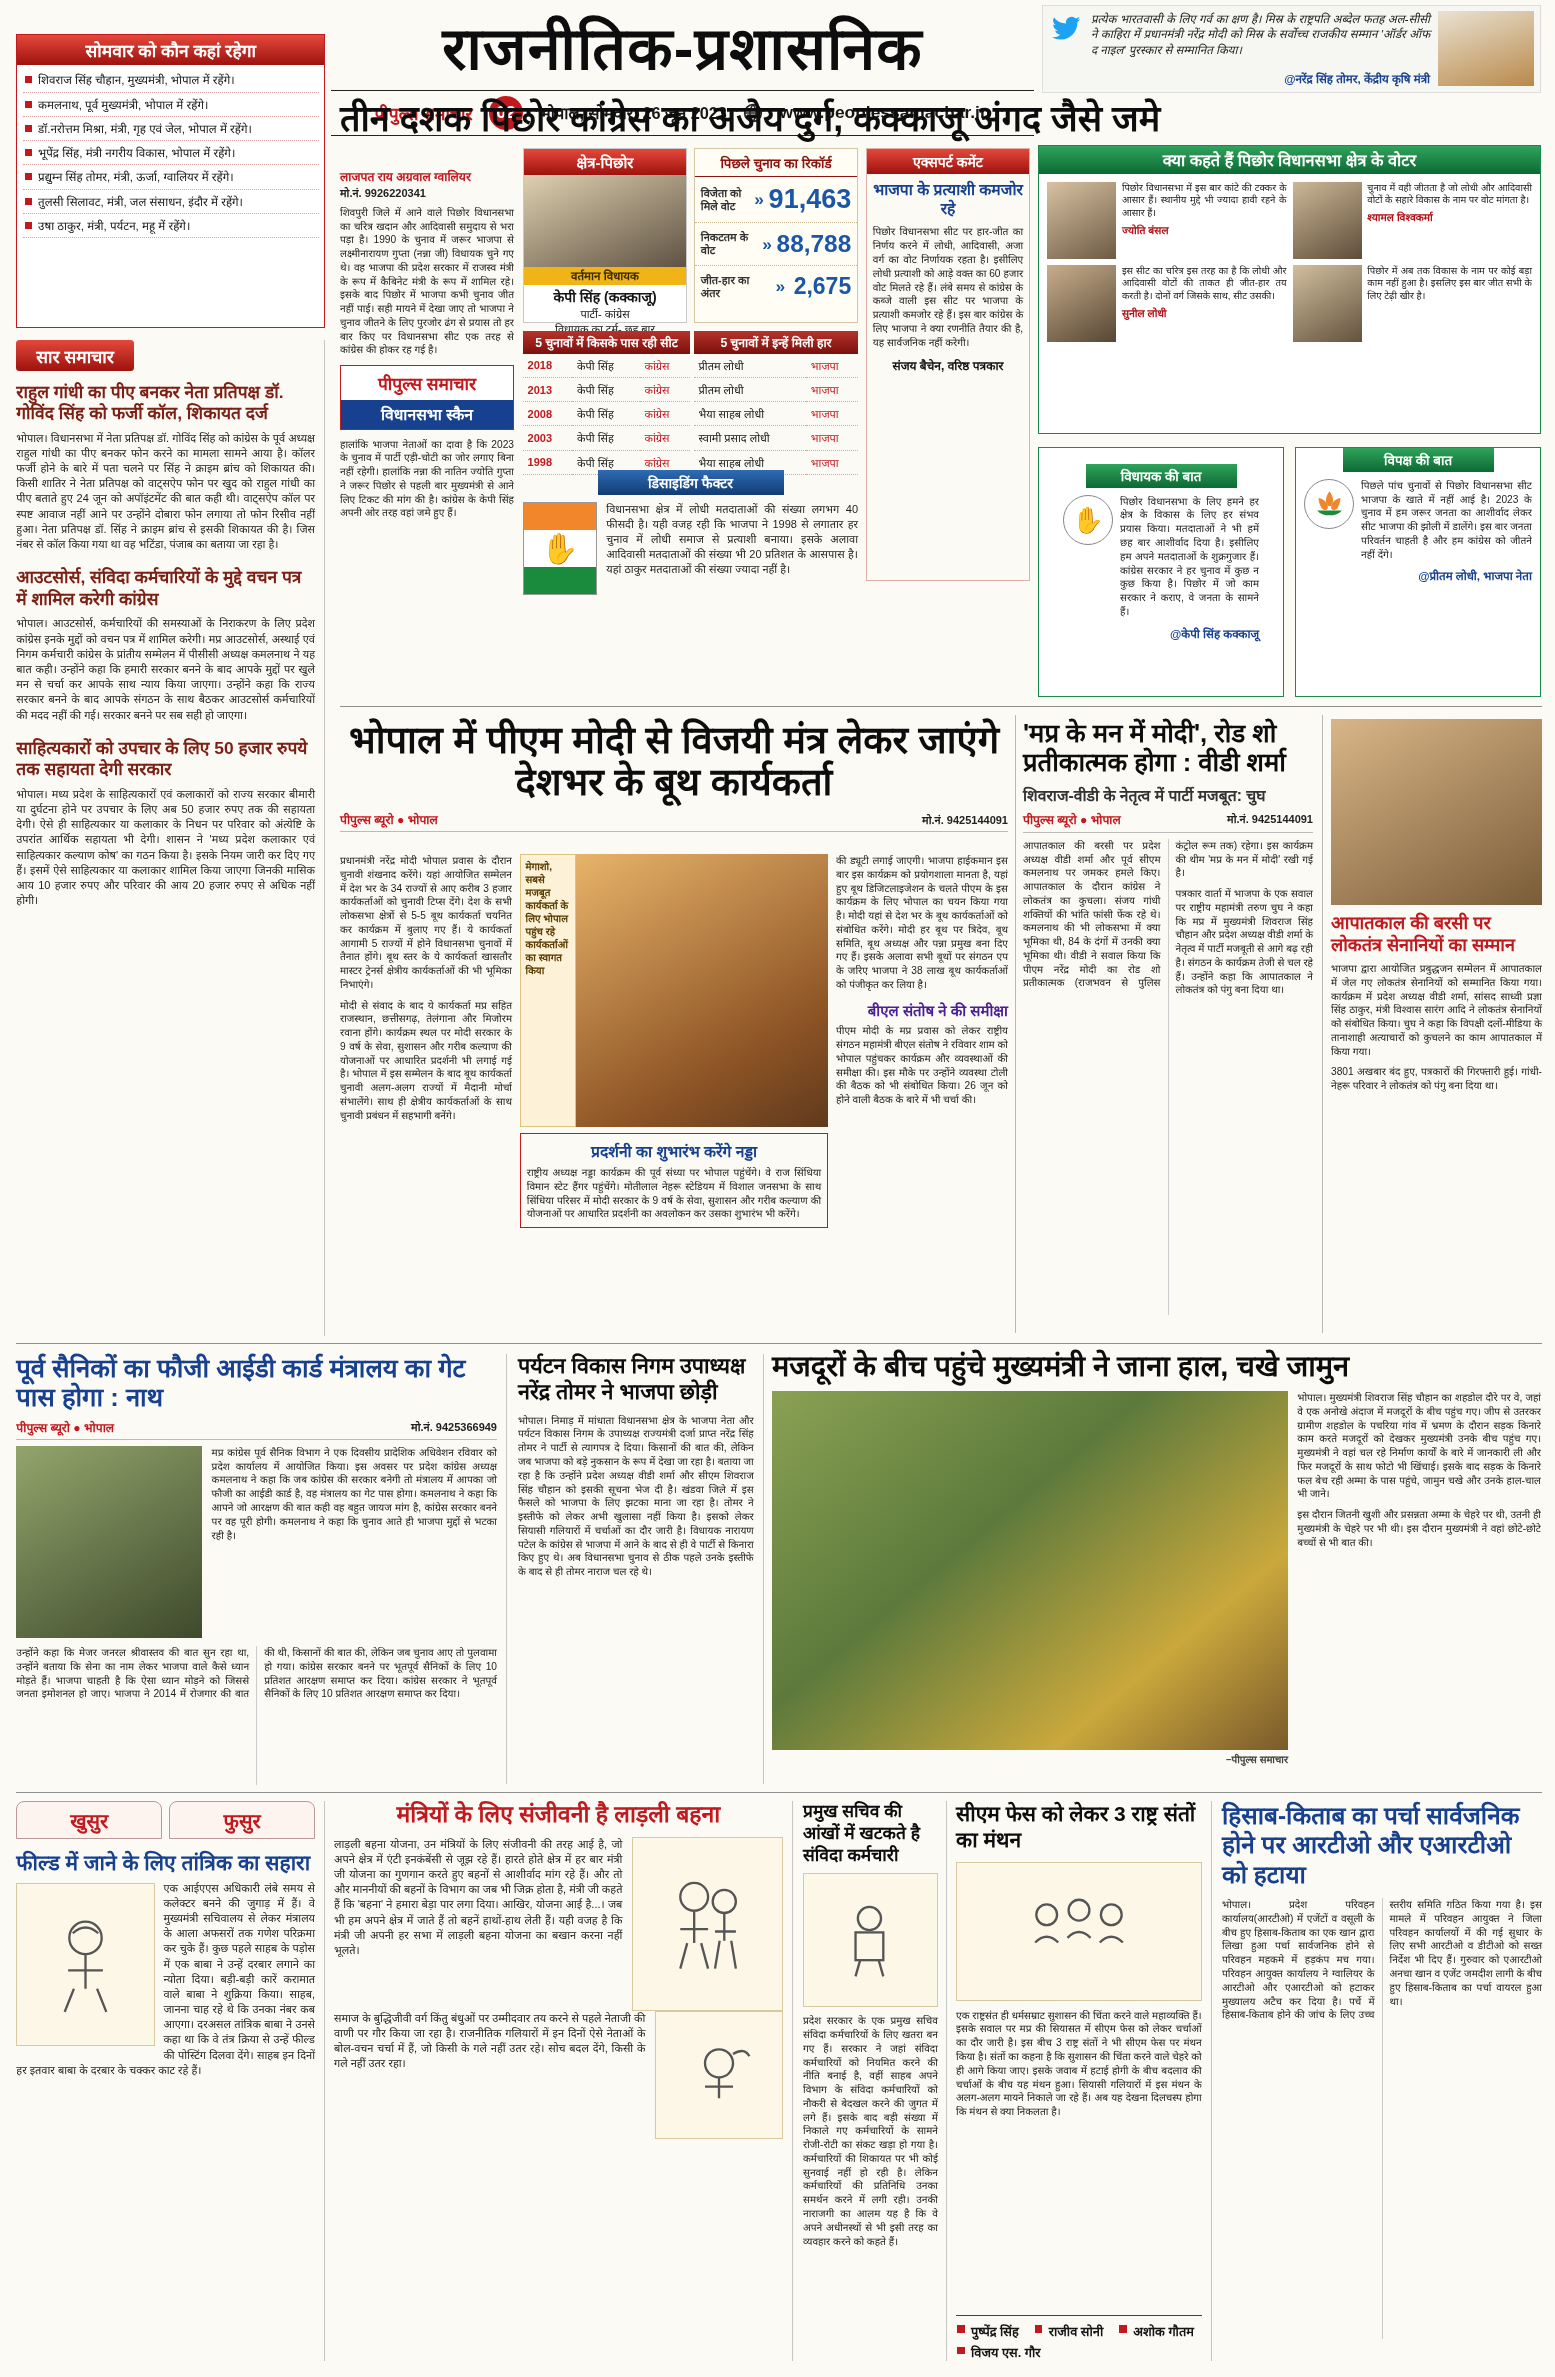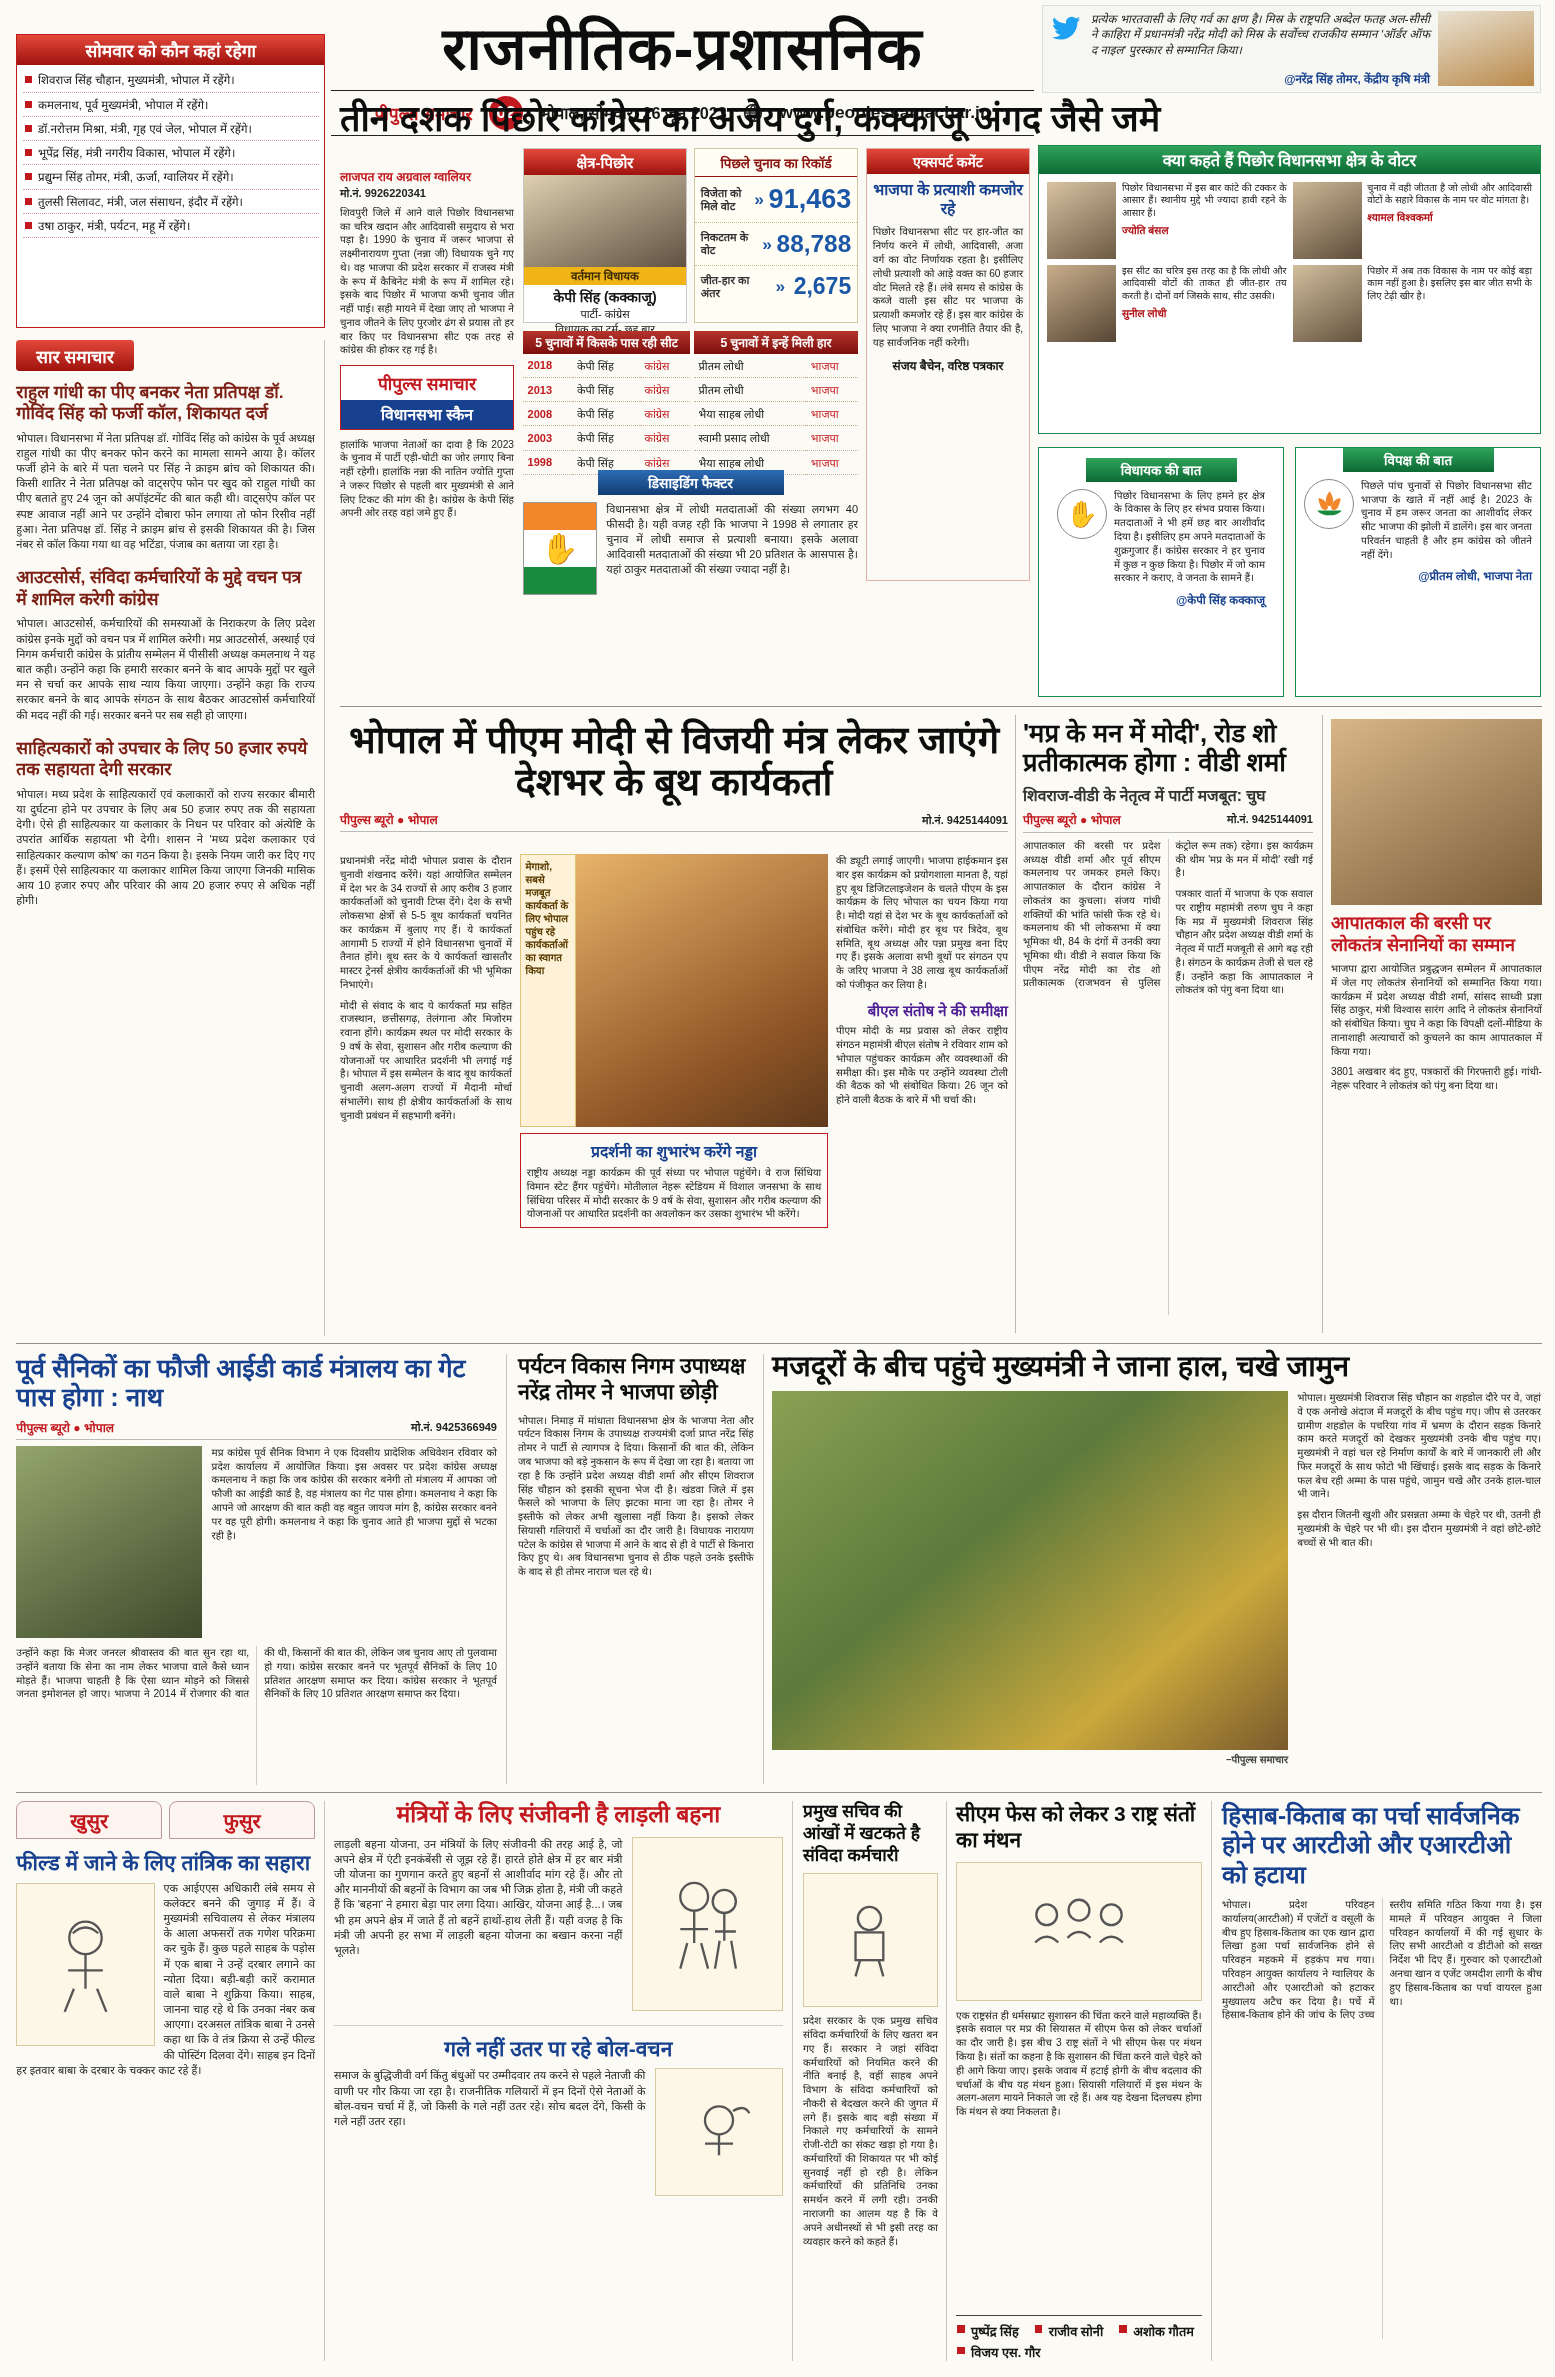--- a/index.html
+++ b/index.html
@@ -246,21 +246,21 @@
         <div class="ph" style="background:linear-gradient(150deg,#d2bf9e,#63523e)"></div>
         <div>
             <p class="vtext">पिछोर में अब तक विकास के नाम पर कोई बड़ा काम नहीं हुआ है। इसलिए इस बार जीत सभी के लिए टेढ़ी खीर है।</p>
             <p class="vname"></p>
           </div>
       </div>
     </div>
   </div>
 
   <div class="abs" style="left:1038px;top:447px;width:246px;height:250px">
-    <div class="qbox" style="padding:18px">
+    <div class="qbox" style="padding:24px">
       <div class="ribbon rib-green" style="width:151px;margin:-8.1px auto 7px;font-size:13.4px">विधायक की बात</div>
       <div style="display:flex;gap:7px">
         <div class="badge">✋</div>
         <p class="bts" style="flex:1">पिछोर विधानसभा के लिए हमने हर क्षेत्र के विकास के लिए हर संभव प्रयास किया। मतदाताओं ने भी हमें छह बार आशीर्वाद दिया है। इसीलिए हम अपने मतदाताओं के शुक्रगुजार हैं। कांग्रेस सरकार ने हर चुनाव में कुछ न कुछ किया है। पिछोर में जो काम सरकार ने कराए, वे जनता के सामने हैं।</p>
       </div>
       <p style="font-weight:bold;color:#17418f;font-size:11.6px;text-align:right;margin-top:7px">@केपी सिंह कक्काजू</p>
     </div>
   </div>
 
   <div class="abs" style="left:1295px;top:447px;width:246px;height:250px">
@@ -394,21 +394,20 @@
     <div style="display:flex;gap:9.3px;margin-top:8.1px">
       <p class="bt" style="flex:1">लाड़ली बहना योजना, उन मंत्रियों के लिए संजीवनी की तरह आई है, जो अपने क्षेत्र में एंटी इनकंबेंसी से जूझ रहे हैं। हारते होते क्षेत्र में हर बार मंत्री जी योजना का गुणगान करते हुए बहनों से आशीर्वाद मांग रहे हैं। और तो और माननीयों की बहनों के विभाग का जब भी जिक्र होता है, मंत्री जी कहते हैं कि 'बहना' ने हमारा बेड़ा पार लगा दिया। आखिर, योजना आई है...। जब भी हम अपने क्षेत्र में जाते हैं तो बहनें हाथों-हाथ लेती हैं। यही वजह है कि मंत्री जी अपनी हर सभा में लाड़ली बहना योजना का बखान करना नहीं भूलते।</p>
       <div class="cartoon" style="flex:0 0 151px;height:174px">
         <svg width="87" height="110" viewBox="0 0 75 95">
             <circle cx="26" cy="24" r="12" fill="none" stroke="#555" stroke-width="2"></circle>
             <circle cx="52" cy="28" r="10" fill="none" stroke="#555" stroke-width="2"></circle>
             <path d="M26 36v28M52 38v24M14 52h24M44 54h18M20 64l-6 22M32 64l6 22M48 62l-4 24M58 62l4 24" stroke="#555" stroke-width="2" fill="none"></path>
           </svg>
       </div>
     </div>
-    <h3 style="color:#17418f;font-size:21px;line-height:1.2;text-align:center;margin:14px 0 7px;border-top:0.6px solid #ccc;padding-top:10.5px">गले नहीं उतर पा रहे बोल-वचन</h3>
     <div style="display:flex;gap:9.3px">
       <p class="bt" style="flex:1">समाज के बुद्धिजीवी वर्ग किंतु बंधुओं पर उम्मीदवार तय करने से पहले नेताजी की वाणी पर गौर किया जा रहा है। राजनीतिक गलियारों में इन दिनों ऐसे नेताओं के बोल-वचन चर्चा में हैं, जो किसी के गले नहीं उतर रहे। सोच बदल देंगे, किसी के गले नहीं उतर रहा।</p>
       <div class="cartoon" style="flex:0 0 128px;height:128px">
         <svg width="70" height="70" viewBox="0 0 60 60">
             <circle cx="30" cy="20" r="12" fill="none" stroke="#555" stroke-width="2"></circle>
             <path d="M30 32v18M18 40h24" stroke="#555" stroke-width="2" fill="none"></path>
             <path d="M42 12q10-6 14 2" stroke="#555" stroke-width="2" fill="none"></path>
           </svg>
       </div>
     </div>

